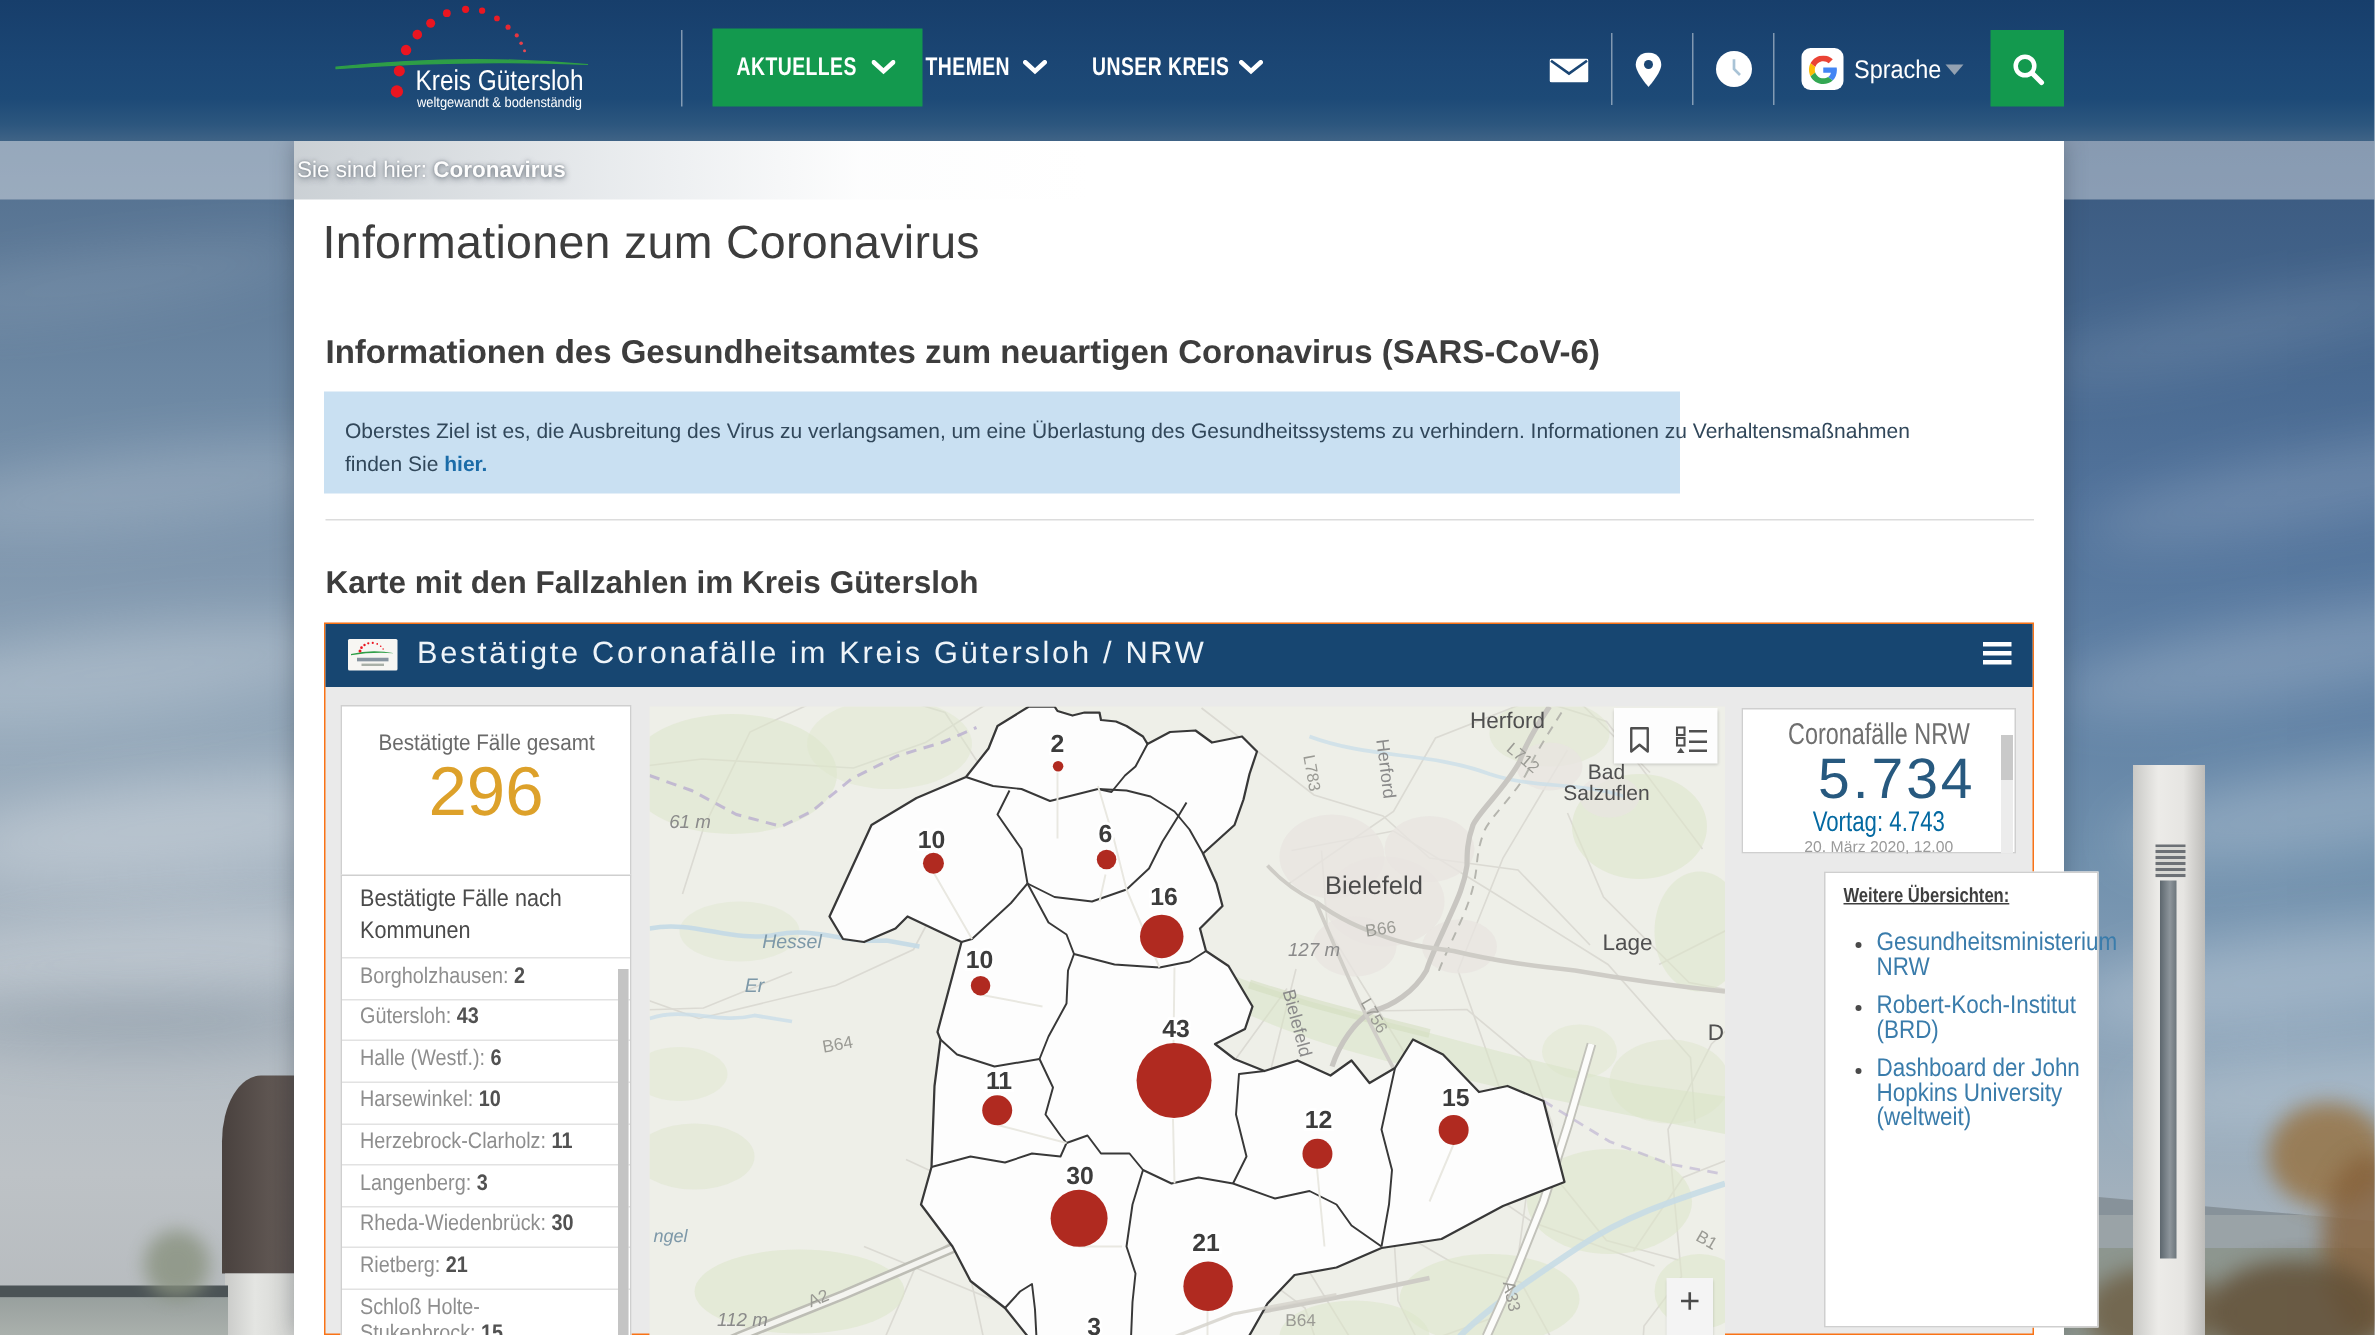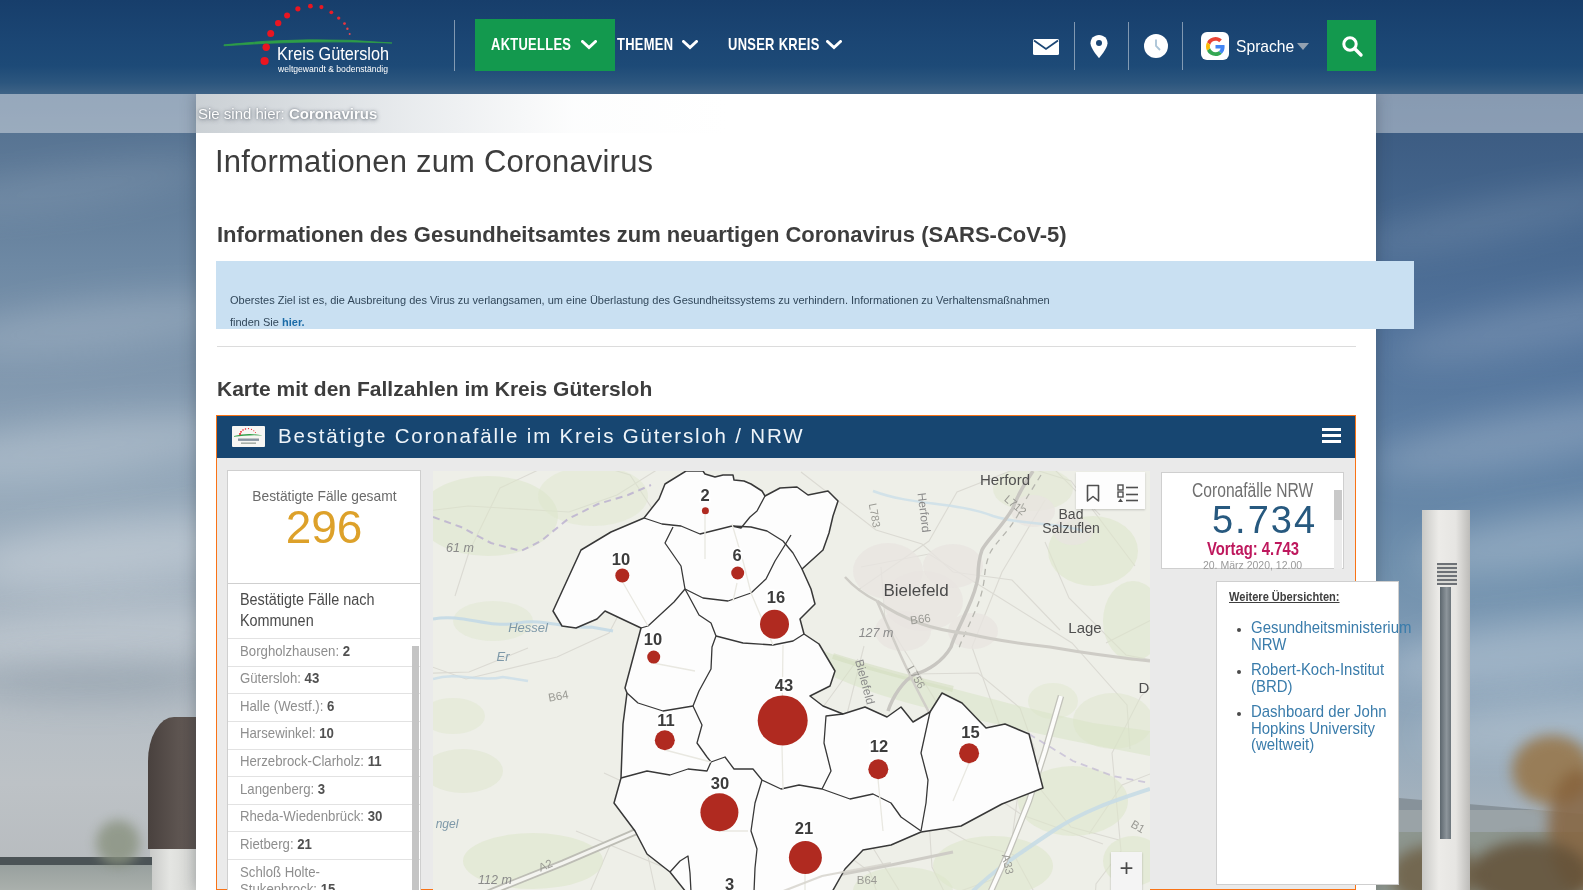--- a/index.html
+++ b/index.html
@@ -40,21 +40,21 @@
   .caret { position:absolute; left:1297px; top:43px; width:0; height:0; border-left:6px solid transparent; border-right:6px solid transparent; border-top:7px solid #93a1b1; }
   
   .band { position:absolute; left:0; top:94px; width:1583px; height:39px; background:rgba(255,255,255,.40); z-index:5; }
   
   .page { position:absolute; left:196px; top:94px; width:1180px; height:796px; background:#fff; z-index:10; box-shadow:0 0 14px rgba(40,50,60,.35); }
   .crumbband { position:absolute; left:0; top:0; width:100%; height:39px;
      background:linear-gradient(90deg,rgba(160,170,178,.55) 0%,rgba(190,198,205,.35) 18%,rgba(235,238,240,.12) 32%,rgba(255,255,255,0) 45%); }
   .crumb { position:absolute; left:2px; top:11px; font-size:15px; color:#fdfdfd; text-shadow:0 1px 4px rgba(90,100,110,.85),0 0 2px rgba(90,100,110,.6); }
   h1 { position:absolute; left:19px; top:50px; font-size:31px; font-weight:500; color:#3d3d3d; letter-spacing:.2px; }
   .h2a { position:absolute; left:21px; top:128px; font-size:22px; font-weight:700; color:#3d3d3d; }
-  .bluebox { position:absolute; left:20px; top:167px; width:1198px; height:68px; background:#c9e0f2; color:#31475a; font-size:11px; line-height:22px; padding:28px 14px; }
+  .bluebox { position:absolute; left:20px; top:167px; width:904px; height:68px; background:#c9e0f2; color:#31475a; font-size:14px; line-height:22px; padding:15px 14px; }
   .bluebox a { color:#1b6ca8; font-weight:700; text-decoration:none; }
   .hr { position:absolute; left:21px; top:252px; width:1139px; height:1px; background:#dcdcdc; }
   .h2b { position:absolute; left:21px; top:283px; font-size:21px; font-weight:700; color:#3d3d3d; }
   
   .widget { position:absolute; left:20px; top:321px; width:1140px; height:475px; border:1px solid #f97316; background:#eaeaea; }
   .whead { position:absolute; left:0; top:0; width:100%; height:42px; background:#174671; }
   .wlogo { position:absolute; left:15px; top:10px; width:33px; height:21px; background:#f7f6f3; border-radius:1px; }
   .wtitle { position:absolute; left:61px; top:8px; color:#eef4f9; font-size:20.5px; font-weight:400; letter-spacing:1.8px; }
   .wburger { position:absolute; right:14px; top:12px; width:19px; height:16px; }
   .wburger div { height:2.5px; background:#fff; margin-bottom:3.5px; }
@@ -67,21 +67,21 @@
   .row { border-top:1px solid #e2e2e2; padding:2.5px 12px 0 12px; height:27.65px; font-size:15px; color:#8e8e8e; }
   .row b { color:#515151; font-weight:700; }
   .row span { display:inline-block; transform:scaleX(0.88); transform-origin:left center; white-space:nowrap; }
   .sbar2 { position:absolute; right:1px; top:62px; width:7px; height:246px; background:#f1f1f1; }
   .sbar2 .th { position:absolute; left:0; top:0; width:7px; height:246px; background:#c4c4c4; }
   .mapwrap { position:absolute; left:216px; top:55px; width:717px; height:420px; background:#edeee7; overflow:hidden; }
   .c3 { left:944px; top:56px; width:183px; height:97px; text-align:center; }
   .c3 .t { margin-top:7px; font-size:20px; line-height:20px; color:#6f6f6f; font-weight:500; }
   .sx { display:inline-block; transform:scaleX(0.78); transform-origin:center; white-space:nowrap; }
   .c3 .n { margin-top:2px; font-size:38px; line-height:36px; font-weight:500; color:#27597f;padding-left:24px;  }
-  .c3 .v { margin-top:1px; font-size:19px; line-height:19px; font-weight:700; color:#be185d; }
+  .c3 .v { margin-top:1px; font-size:19px; line-height:19px; font-weight:400; color:#0369a1; }
   .c3 .d { font-size:10.5px; line-height:12px; color:#9a9a9a; margin-top:1px; }
   .sbar3 { position:absolute; right:1px; top:17px; width:8px; height:79px; background:#ececec; }
   .sbar3 .th { position:absolute; left:0; top:0; width:8px; height:30px; background:#c9c9c9; }
   .c4 { left:999px; top:165px; width:183px; height:304px; padding:7px 10px 0 12px; }
   .c4 .ti { font-size:13.5px; font-weight:700; color:#3f3f3f; }
   .c4 .ti span { text-decoration:underline; }
   .c4 ul { margin:16px 0 0 22px; }
   .c4 li::marker { color:#4a4a4a; font-size:12px; }
   .c4 li { font-size:17px; line-height:16.5px; color:#3a7cab; margin-bottom:9px; }
   .c4 li div { width:156px; transform:scaleX(0.88); transform-origin:left top; }
@@ -119,21 +119,21 @@
   <div class="pillar"></div>
   <div class="pgrill"></div>
   <div class="pslot"></div>
 
   <div class="band"></div>
 
   <div class="page">
     <div class="crumbband"></div>
     <div class="crumb">Sie sind hier: <b>Coronavirus</b></div>
     <h1>Informationen zum Coronavirus</h1>
-    <div class="h2a">Informationen des Gesundheitsamtes zum neuartigen Coronavirus (SARS-CoV-5)</div>
+    <div class="h2a">Informationen des Gesundheitsamtes zum neuartigen Coronavirus (SARS-CoV-6)</div>
     <div class="bluebox">
       <div style="white-space:nowrap">Oberstes Ziel ist es, die Ausbreitung des Virus zu verlangsamen, um eine Überlastung des Gesundheitssystems zu verhindern. Informationen zu Verhaltensmaßnahmen</div>
       <div>finden Sie <a href="#">hier.</a></div>
     </div>
     <div class="hr"></div>
     <div class="h2b">Karte mit den Fallzahlen im Kreis Gütersloh</div>
 
     <div class="widget">
       <div class="whead">
         <div class="wlogo">

